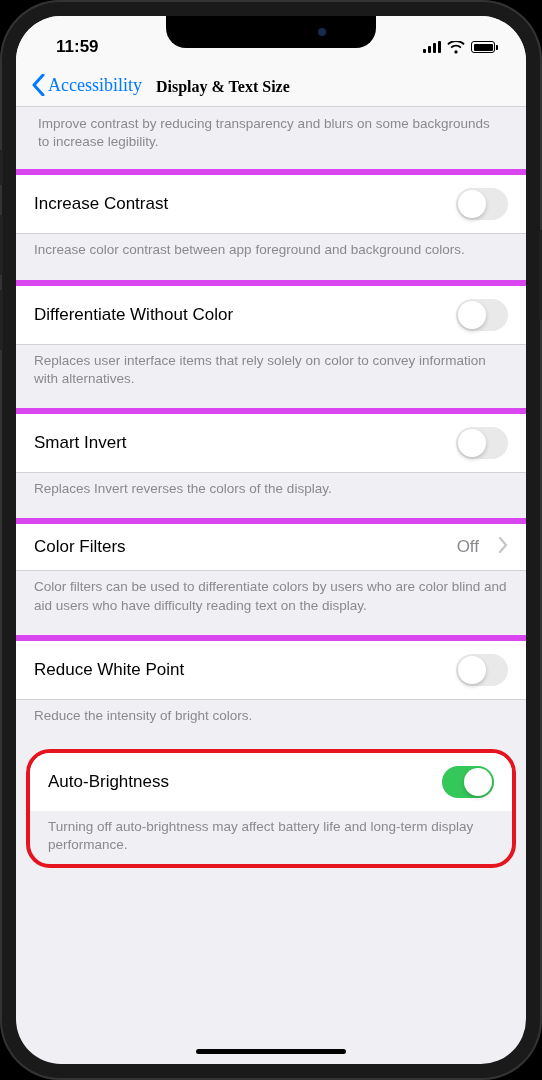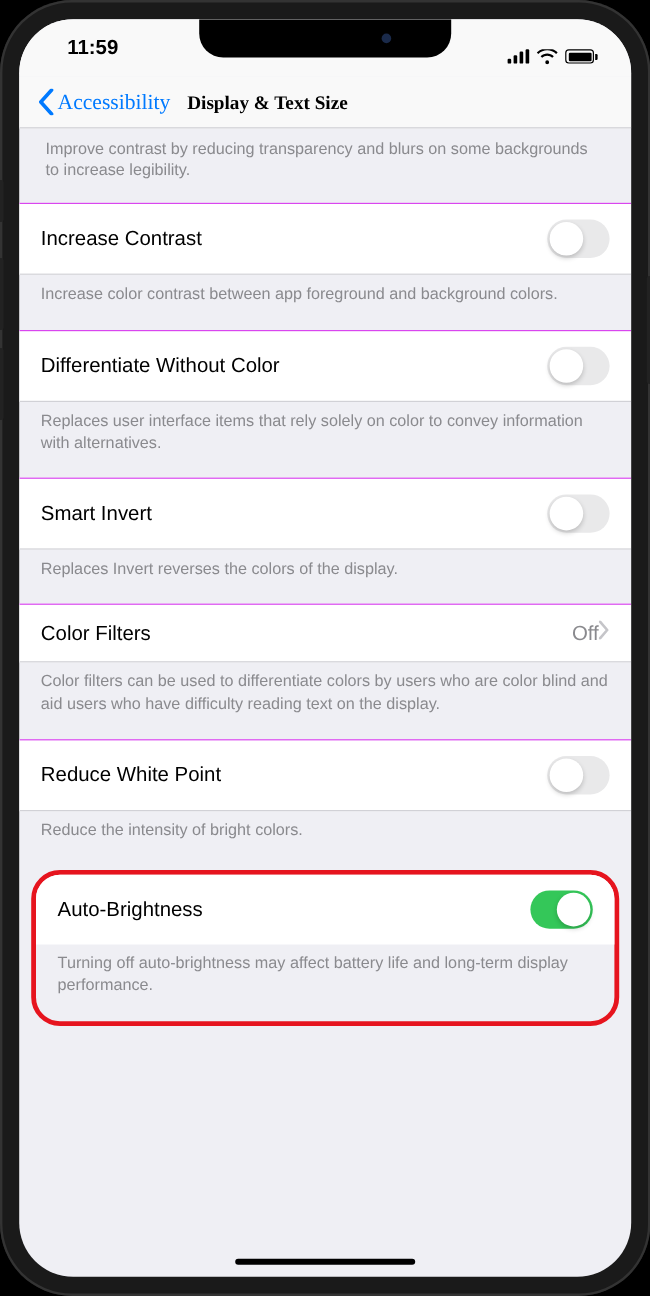--- a/index.html
+++ b/index.html
@@ -53,20 +53,21 @@
     }
     .notch-dot {
       width: 8px; height: 8px;
       border-radius: 50%;
       background: #1a2a4a;
       margin-right: 50px;
     }
     .status-bar {
       display: flex;
       justify-content: space-between;
+      align-items: center;
       padding: 14px 28px 0 40px;
       height: 48px;
       background: #f9f9f9;
       font-size: 17px;
       font-weight: 600;
       color: #000;
     }
     .status-right {
       display: flex;
       align-items: center;
@@ -139,35 +140,35 @@
       overflow-y: auto;
     }
     .top-description {
       padding: 8px 22px 18px;
       font-size: 13.5px;
       color: #8a8a8e;
       line-height: 1.35;
     }
     .row {
       background: #fff;
-      border-top: 1px solid #d946ef;
+      border-top: 6px solid #d946ef;
       border-bottom: 1px solid #d1d1d6;
       padding: 13px 18px;
       display: flex;
       justify-content: space-between;
       align-items: center;
     }
     .row-label {
       font-size: 17px;
       color: #000;
     }
     .row-right {
       display: flex;
       align-items: center;
-      gap: 0;
+      gap: 20px;
     }
     .row-value {
       font-size: 17px;
       color: #8a8a8e;
     }
     .disclosure {
       color: #c5c5c9;
     }
     .description {
       padding: 7px 18px 20px;
@@ -194,21 +195,21 @@
       top: 2px;
       box-shadow: 0 2px 4px rgba(0,0,0,0.2);
       transition: left 0.2s;
     }
     .toggle.off .toggle-knob { left: 2px; }
     .toggle.on .toggle-knob { left: 22px; }
     .highlight-box {
       border: 4px solid #e6141e;
       border-radius: 24px;
       margin: 4px 10px 10px;
-      padding-bottom: 13px;
+      padding-bottom: 2px;
     }
     .highlight-box .row {
       border-top: none;
       border-bottom: none;
       border-radius: 20px 20px 0 0;
     }
     .highlight-box .description {
       padding-bottom: 8px;
     }
     .home-indicator {

